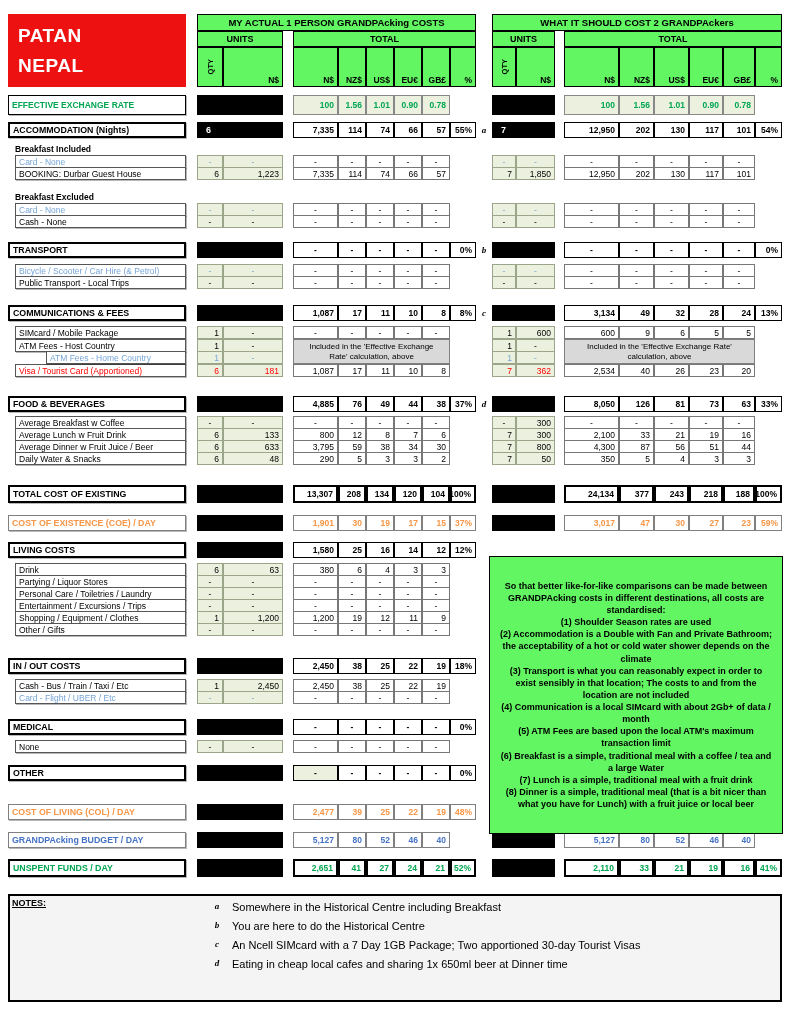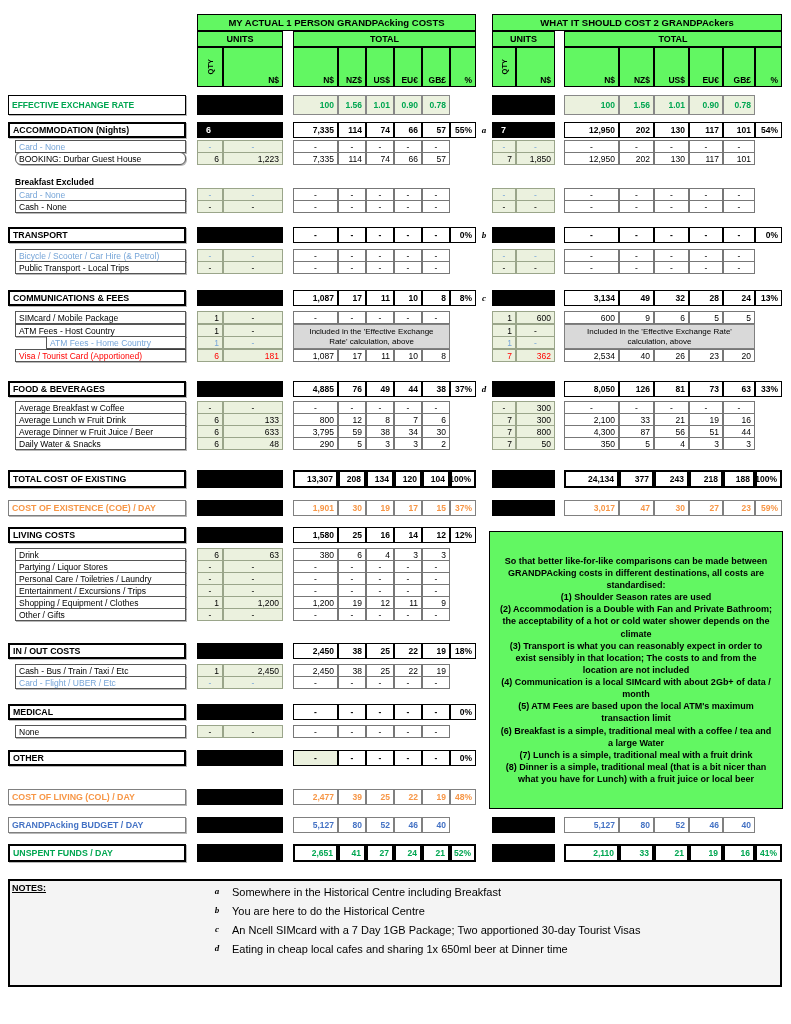--- a/index.html
+++ b/index.html
@@ -54,41 +54,45 @@
     display:flex; align-items:center; justify-content:center; }
   .r-ex { height:20px; } .r-sec { height:16px; } .r-sec.thick { height:18px; }
   .r-item { height:13px; } .r-item + .r-item { margin-top:-1px; }
   .r-sub { height:13px; margin-top:2px; }
   .merged-wrap { position:relative; }
   .merged-wrap .r-item + .r-item { margin-top:-1px; }
   .gray-note { position:absolute; top:0; bottom:0; background:var(--graynote);
     border:1px solid #808080; display:flex; align-items:center; justify-content:center;
     text-align:center; font-size:8px; line-height:1.25; padding:0 8px; }
   
-  .greenbox { position:absolute; left:481px; top:4px; width:294px; height:100%;
+  .greenbox { position:absolute; left:481px; top:14px; width:294px; height:100%;
     background:var(--hdr); border:1.5px solid #000; display:flex; align-items:center; }
   .greenbox div { width:100%; font-size:9px; font-weight:bold; text-align:center;
     line-height:1.35; white-space:pre-line; padding:0 9px; }
   
   .notesbox { margin-top:17px; width:774px; height:108px; background:#F4F4F4;
     border:2.5px solid #000; display:flex; }
   .notes-title { width:192px; font-weight:bold; font-size:9px; padding:2px 0 0 2px;
     text-decoration:underline; }
   .notes-items { display:flex; flex-direction:column; gap:7px; padding-top:5px; }
   .note-row { display:flex; }
   .note-key { width:30px; text-align:center; font-family:"Liberation Serif", serif;
     font-style:italic; font-weight:bold; font-size:9px; }
   .note-text { font-size:11px; }
 </style>
 </head>
 <body>
 
 <div class="sheet" style="--hdr: #62F762; --red: #EE1111; --beige: #EBF1DE; --graynote: #D9D9D9; --green: #00A651; --orange: #F79646; --blue: #4472C4; --itemblue: #76A5D8;">
 
   <div class="hdr">
+    <div class="redbox">
+      <div>PATAN</div>
+      <div>NEPAL</div>
+    </div>
     <div class="row h-title">
       <div class="hcell" style="grid-column:3/12">MY ACTUAL 1 PERSON GRANDPAcking COSTS</div>
       <div class="hcell" style="grid-column:13/22">WHAT IT SHOULD COST 2 GRANDPAckers</div>
     </div>
     <div class="row h-sub">
       <div class="hcell" style="grid-column:3/5">UNITS</div>
       <div class="hcell" style="grid-column:6/12">TOTAL</div>
       <div class="hcell" style="grid-column:13/15">UNITS</div>
       <div class="hcell" style="grid-column:16/22">TOTAL</div>
     </div>
@@ -146,39 +150,42 @@
         <div class="ann" style="grid-column: 12 / span 1;">a</div>
         <div class="black black-qty" style="grid-column: 13 / span 2;">7</div>
         <div class="cell secv" style="grid-column: 16 / span 1;">12,950</div>
         <div class="cell secv" style="grid-column: 17 / span 1;">202</div>
         <div class="cell secv" style="grid-column: 18 / span 1;">130</div>
         <div class="cell secv" style="grid-column: 19 / span 1;">117</div>
         <div class="cell secv" style="grid-column: 20 / span 1;">101</div>
         <div class="cell secv" style="grid-column: 21 / span 1;">54%</div>
       </div>
       <div style="height: 2px;"></div>
+      <div class="row r-sub">
+        <div class="subhead" style="grid-column: 1 / span 1;">Breakfast Included</div>
+      </div>
       <div class="row r-item">
         <div class="lbl item-lbl" style="grid-column: 1 / span 1; color: var(--itemblue);">Card - None</div>
         <div class="cell ucell dash" style="grid-column: 3 / span 1; color: var(--itemblue);">-</div>
         <div class="cell ucell dash" style="grid-column: 4 / span 1; color: var(--itemblue);">-</div>
         <div class="cell icell dash" style="grid-column: 6 / span 1;">-</div>
         <div class="cell icell dash" style="grid-column: 7 / span 1;">-</div>
         <div class="cell icell dash" style="grid-column: 8 / span 1;">-</div>
         <div class="cell icell dash" style="grid-column: 9 / span 1;">-</div>
         <div class="cell icell dash" style="grid-column: 10 / span 1;">-</div>
         <div class="cell ucell dash" style="grid-column: 13 / span 1; color: var(--itemblue);">-</div>
         <div class="cell ucell dash" style="grid-column: 14 / span 1; color: var(--itemblue);">-</div>
         <div class="cell icell dash" style="grid-column: 16 / span 1;">-</div>
         <div class="cell icell dash" style="grid-column: 17 / span 1;">-</div>
         <div class="cell icell dash" style="grid-column: 18 / span 1;">-</div>
         <div class="cell icell dash" style="grid-column: 19 / span 1;">-</div>
         <div class="cell icell dash" style="grid-column: 20 / span 1;">-</div>
       </div>
       <div class="row r-item">
-        <div class="lbl item-lbl" style="grid-column: 1 / span 1; border-radius: 6px;">BOOKING: Durbar Guest House</div>
+        <div class="lbl item-lbl" style="grid-column: 1 / span 1;">BOOKING: Durbar Guest House</div>
         <div class="cell ucell" style="grid-column: 3 / span 1;">6</div>
         <div class="cell ucell" style="grid-column: 4 / span 1;">1,223</div>
         <div class="cell icell" style="grid-column: 6 / span 1;">7,335</div>
         <div class="cell icell" style="grid-column: 7 / span 1;">114</div>
         <div class="cell icell" style="grid-column: 8 / span 1;">74</div>
         <div class="cell icell" style="grid-column: 9 / span 1;">66</div>
         <div class="cell icell" style="grid-column: 10 / span 1;">57</div>
         <div class="cell ucell" style="grid-column: 13 / span 1;">7</div>
         <div class="cell ucell" style="grid-column: 14 / span 1;">1,850</div>
         <div class="cell icell" style="grid-column: 16 / span 1;">12,950</div>

